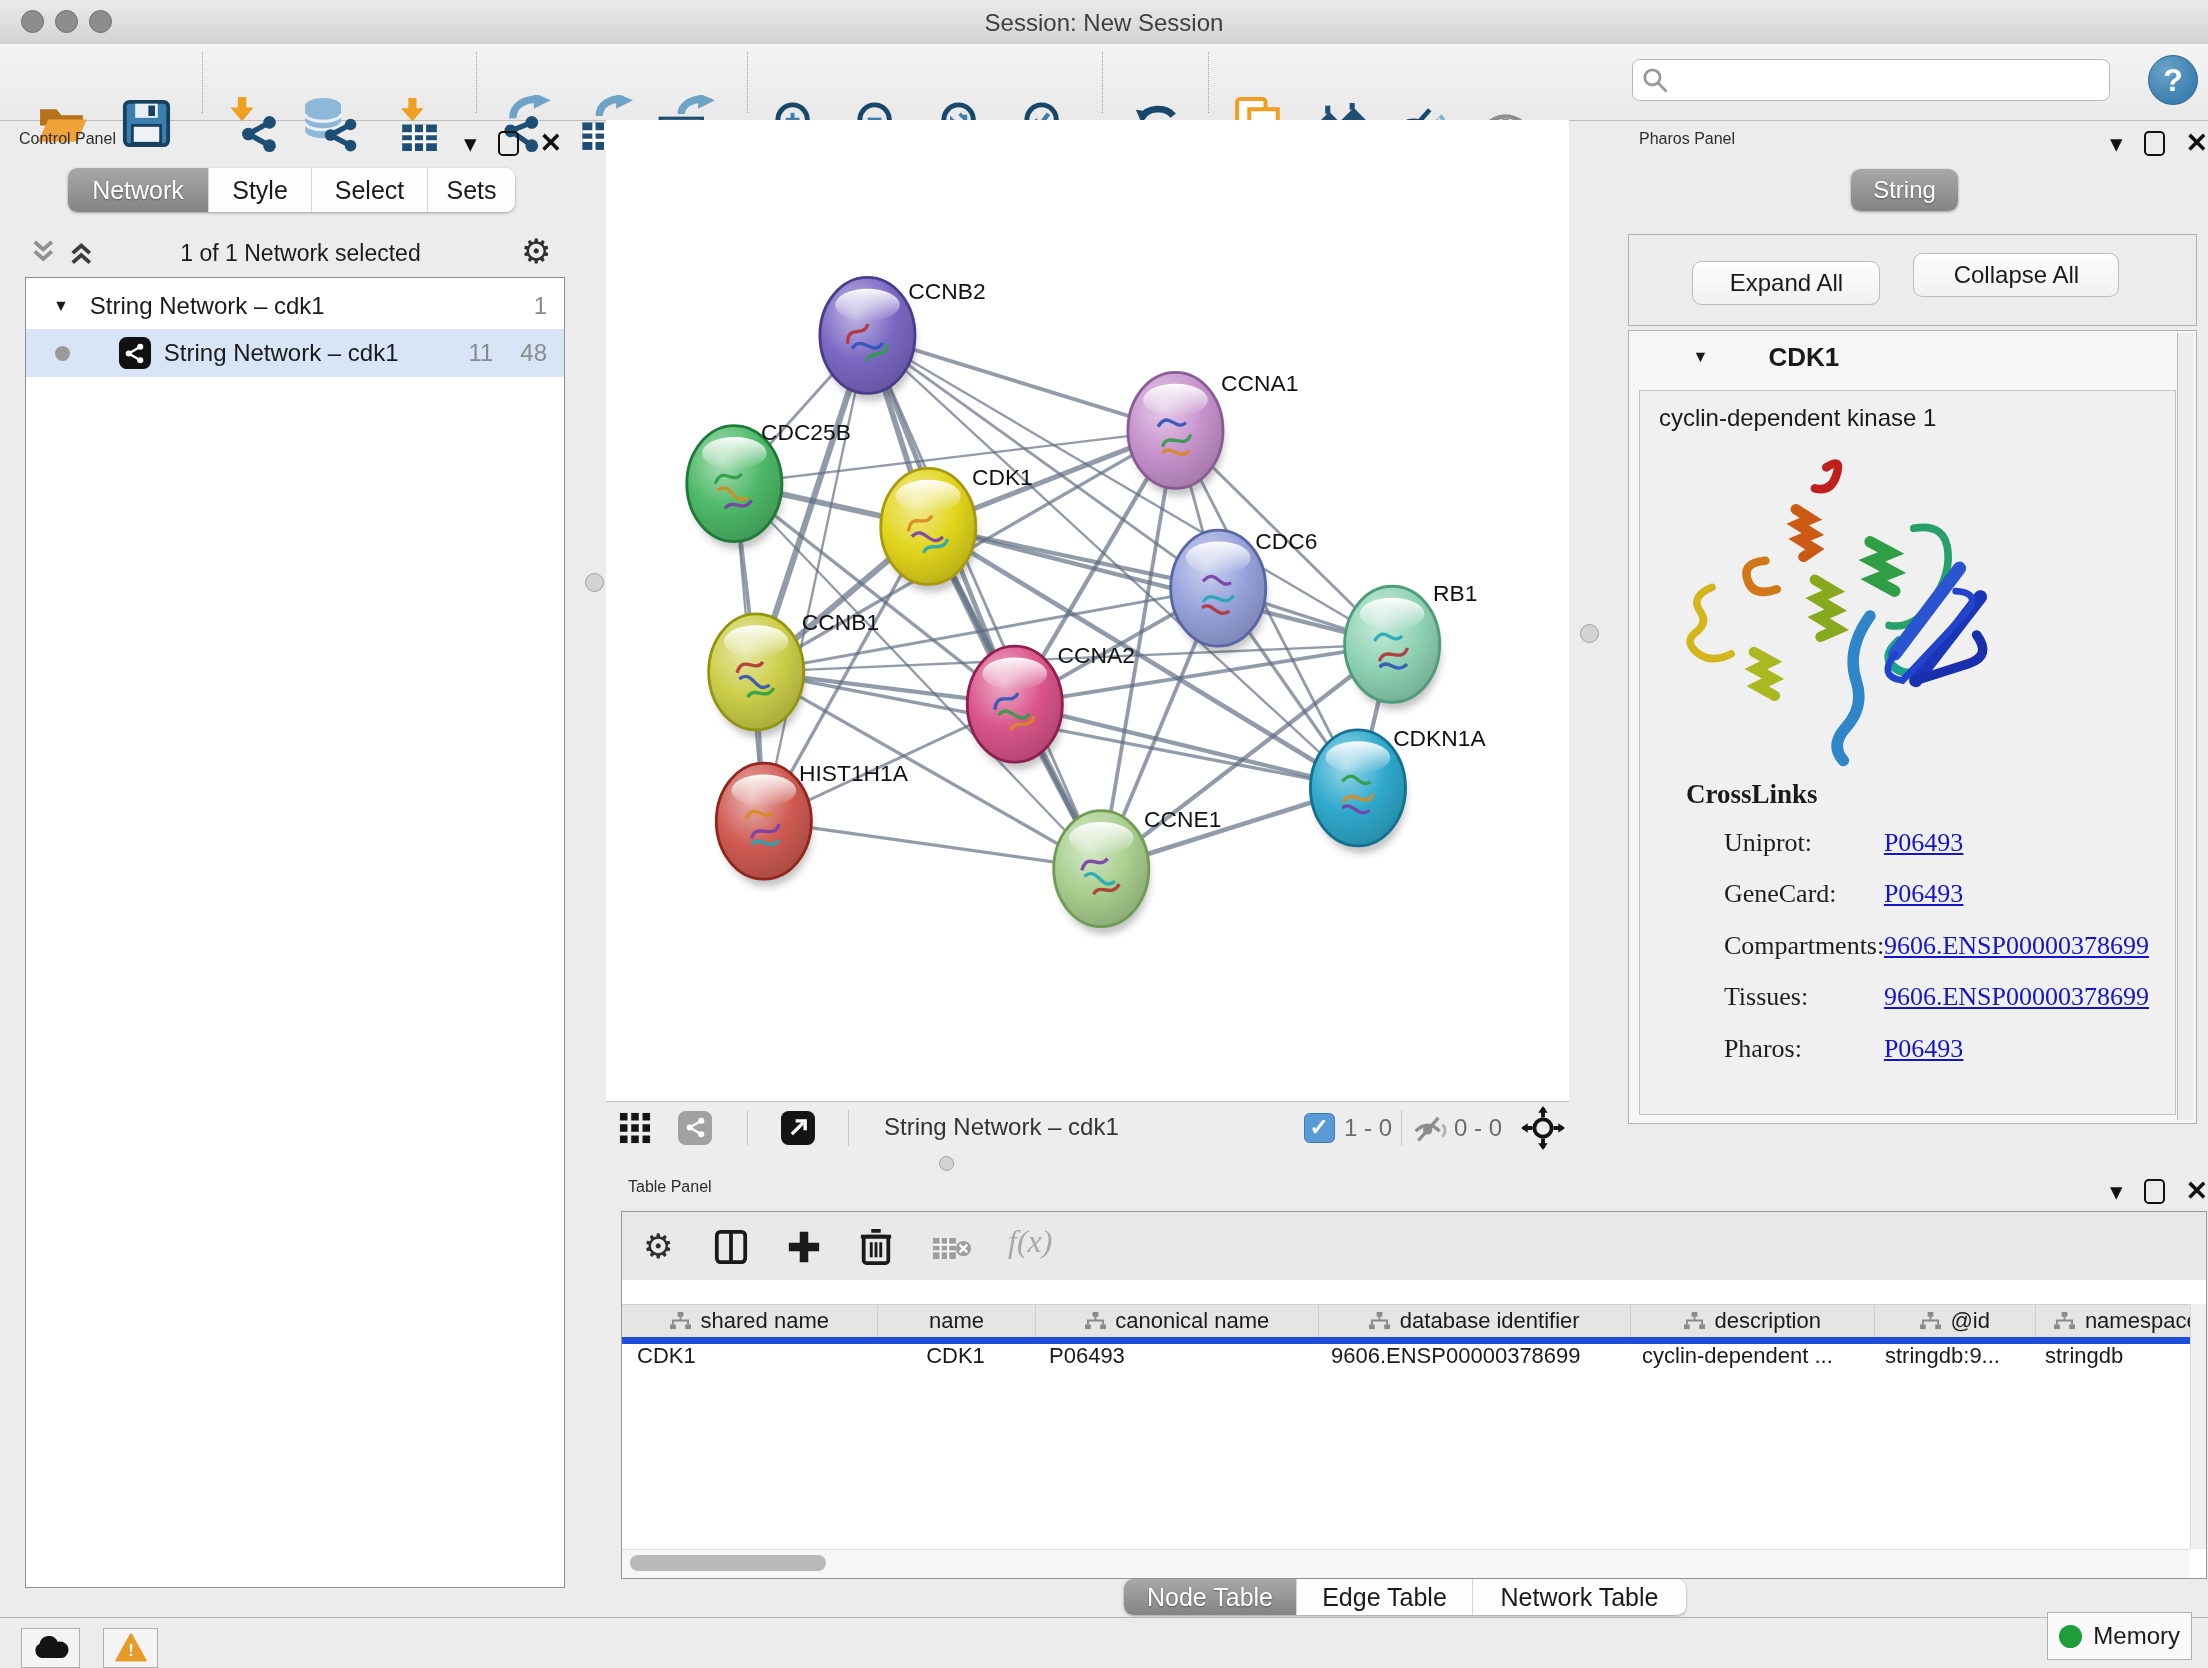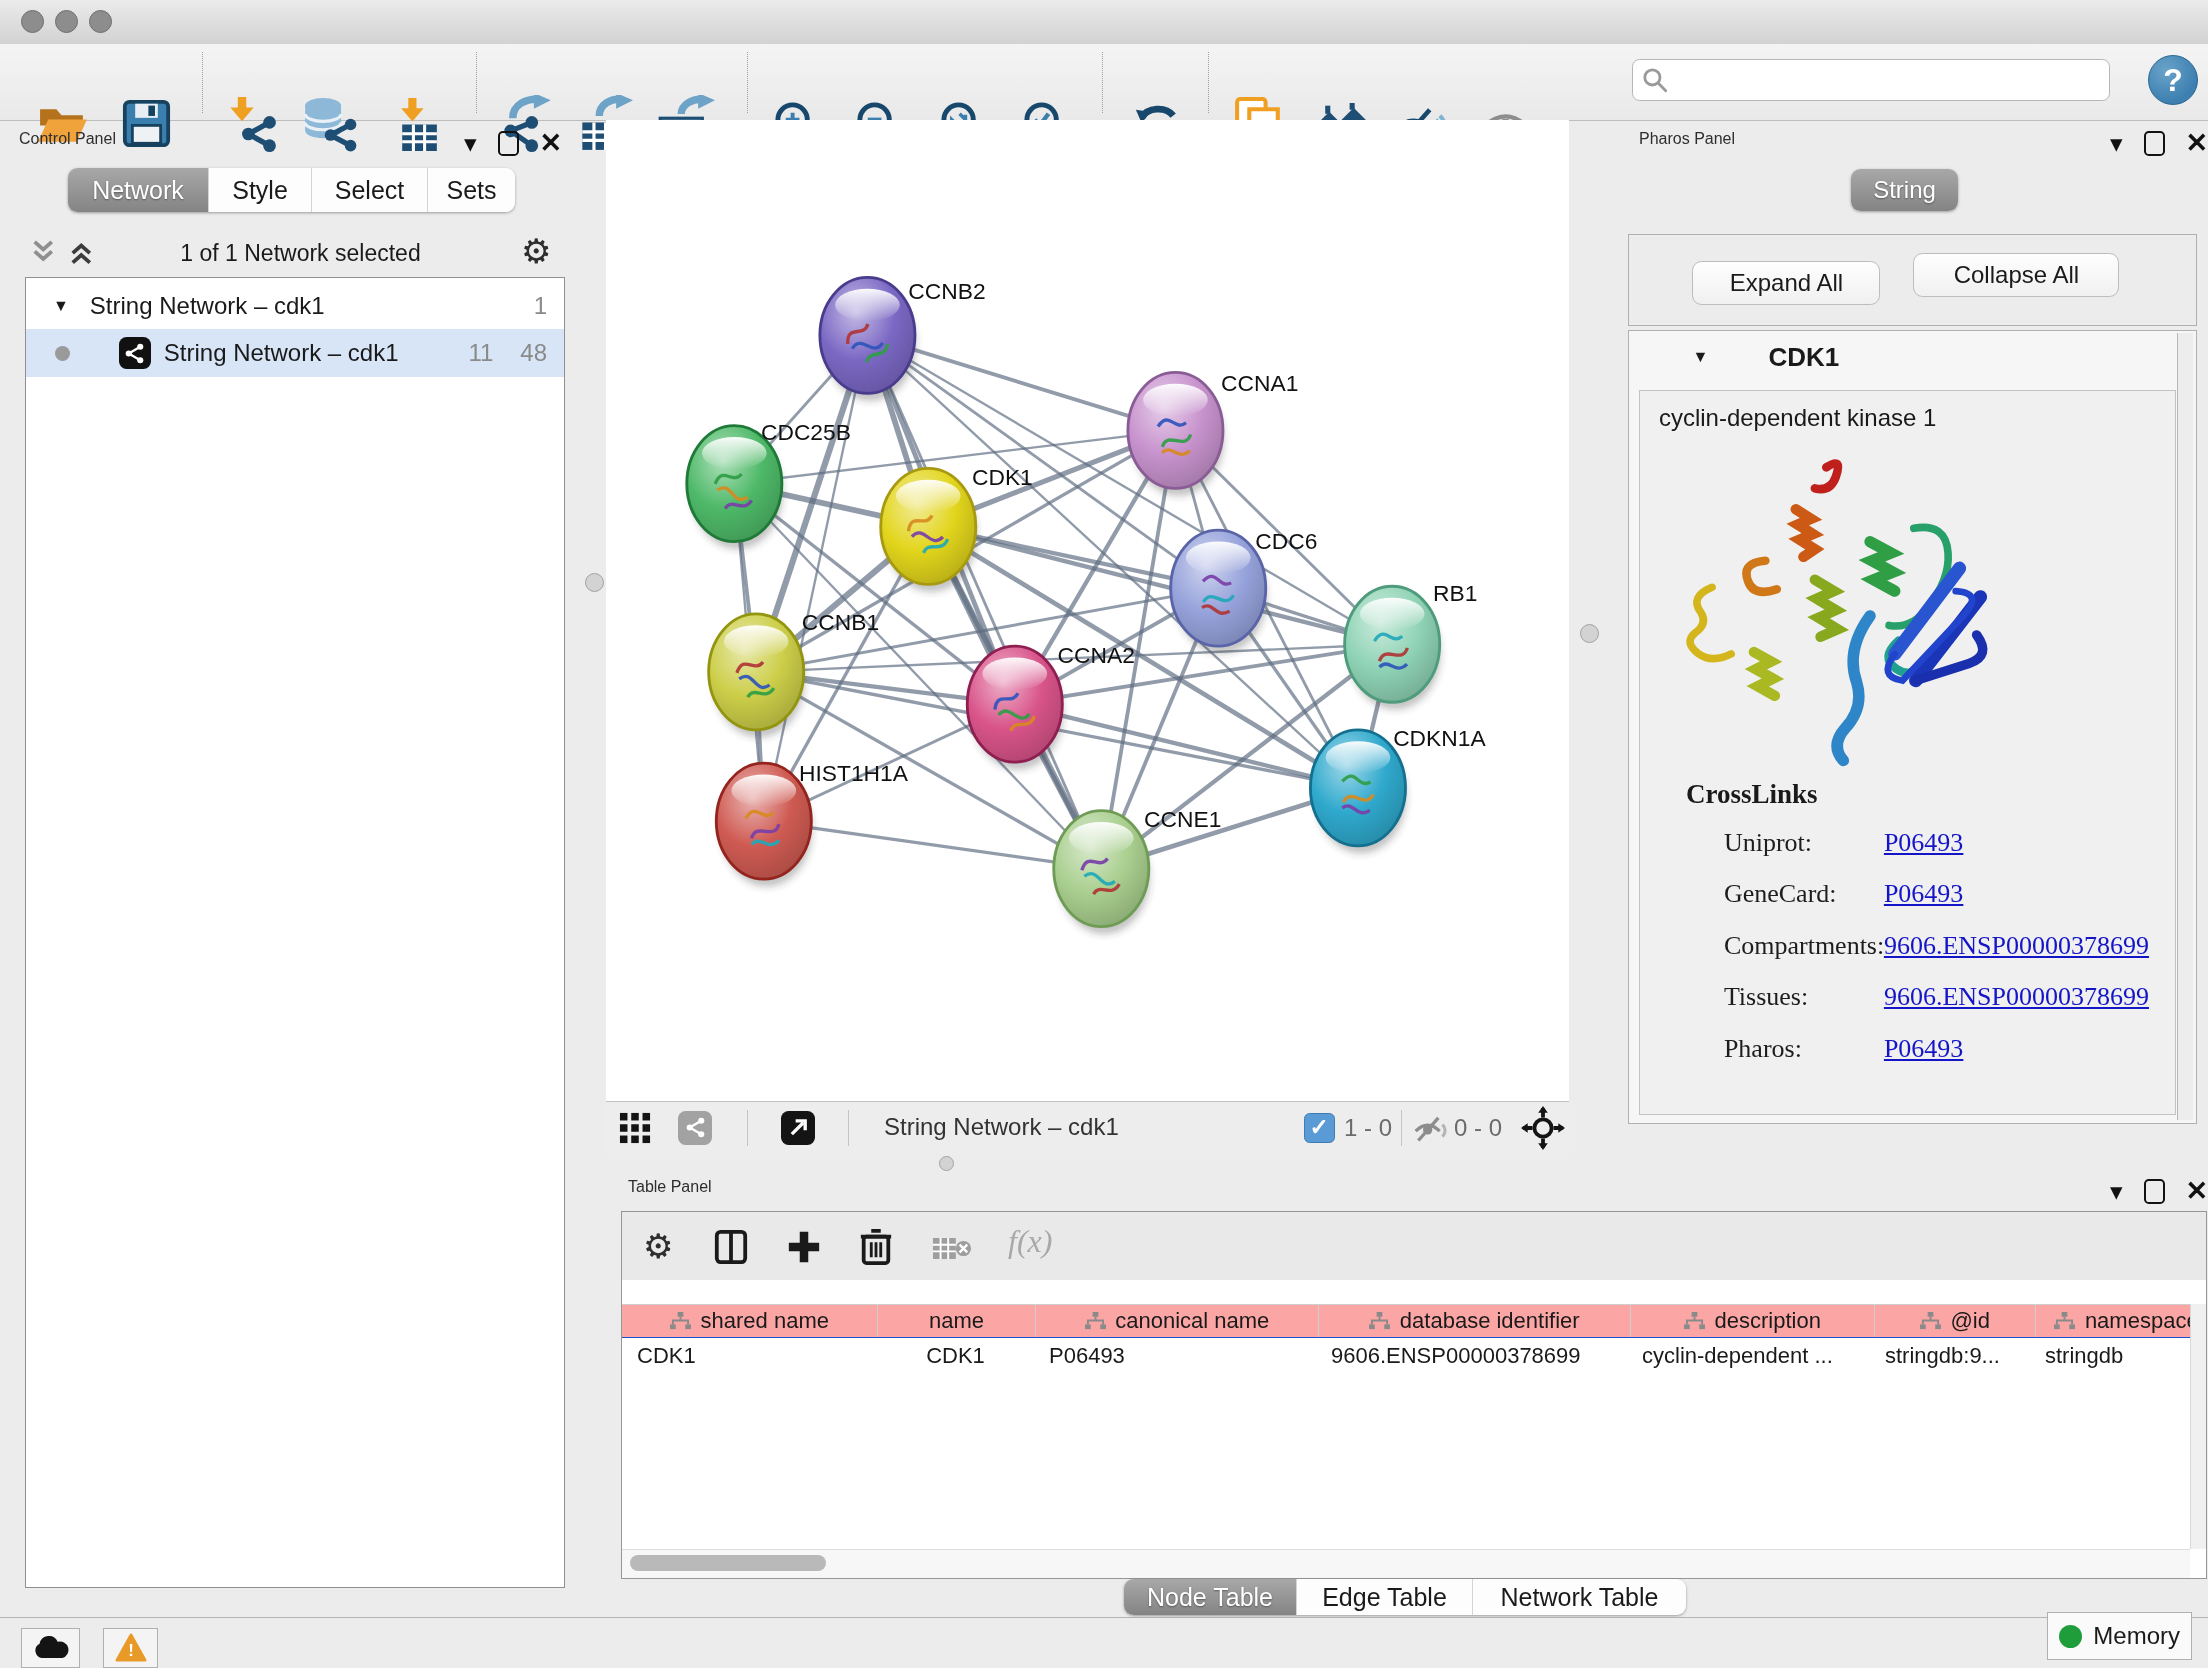--- a/index.html
+++ b/index.html
@@ -53,22 +53,22 @@
   .knob{border-radius:50%;background:#d3d3d3;border:1.9px solid #a2a2a2;}
   
   .rp-box{border:1.9px solid #b0b0b0;}
   .btn{background:linear-gradient(#fefefe,#f0f0f0);border:1.9px solid #bcbcbc;border-radius:9.5px;
     font-size:24px;color:#1a1a1a;display:flex;align-items:center;justify-content:center;}
   .serif{font-family:"Liberation Serif",serif;}
   .cl-row{position:absolute;left:84px;height:51px;display:flex;align-items:center;}
   .cl-label{font-family:"Liberation Serif",serif;font-size:26px;color:#1d1d1d;width:160px;display:inline-block;}
   .cl-value{font-family:"Liberation Serif",serif;font-size:26px;color:#1515c8;text-decoration:underline;}
   .tp-toolbar{left:0;top:0;width:100%;height:68px;background:#e9e9e9;}
-  .th-row{position:absolute;left:0;top:92px;height:32px;width:1568px;display:flex;background:#fca5a5;
-    border-top:1px solid #cfcfcf;border-bottom:1px solid #1d4ed8;overflow:hidden;}
+  .th-row{position:absolute;left:0;top:92px;height:32px;width:1568px;display:flex;background:#e5e5e5;
+    border-top:1px solid #cfcfcf;border-bottom:7px solid #1d4ed8;overflow:hidden;}
   .th-cell{height:100%;display:flex;align-items:center;justify-content:center;gap:9.5px;
     border-right:1px solid #cfcfcf;font-size:22px;flex:none;overflow:hidden;}
   .td-row{position:absolute;left:0;top:126px;height:36px;width:1568px;display:flex;overflow:hidden;}
   .td-cell{height:100%;display:flex;align-items:center;padding-left:15px;box-sizing:border-box;
     font-size:22px;flex:none;overflow:hidden;white-space:nowrap;}
   .td-cell.center{justify-content:center;padding-left:0;}
   .hscroll{position:absolute;left:0;bottom:0;width:1568px;height:28.5px;background:#f7f7f7;border-top:1px solid #ddd;}
   .hthumb{position:absolute;left:7.6px;top:5.7px;width:196px;height:16px;border-radius:8.6px;background:#b9b9b9;}
   .vscroll{position:absolute;right:0;top:92px;width:15px;height:245px;background:#f0f0f0;border-left:1px solid #d8d8d8;}
   
@@ -82,20 +82,21 @@
 </style>
 </head>
 <body>
 
 <div id="root">
 
   <div class="abs titlebar">
     <div class="abs tl-dot" style="left:21px;"></div>
     <div class="abs tl-dot" style="left:55px;"></div>
     <div class="abs tl-dot" style="left:89px;"></div>
+    <div class="abs title-text">Session: New Session</div>
   </div>
 
   <div class="abs toolbar">
 
     <svg class="abs tico" style="left:36px;top:53px;" width="53" height="53" viewBox="0 0 52 52">
       <path d="M4 12 h16 l5 6 h21 v10 H4z" fill="#b5721d"></path>
       <path d="M2 44 L12 22 h38 L40 44z" fill="#f1a33b"></path>
     </svg>
     <svg class="abs tico" style="left:122px;top:55px;" width="49" height="49" viewBox="0 0 52 52">
       <rect x="3" y="3" width="46" height="46" rx="5" fill="#3b7fae" stroke="#16425f" stroke-width="4"></rect>

